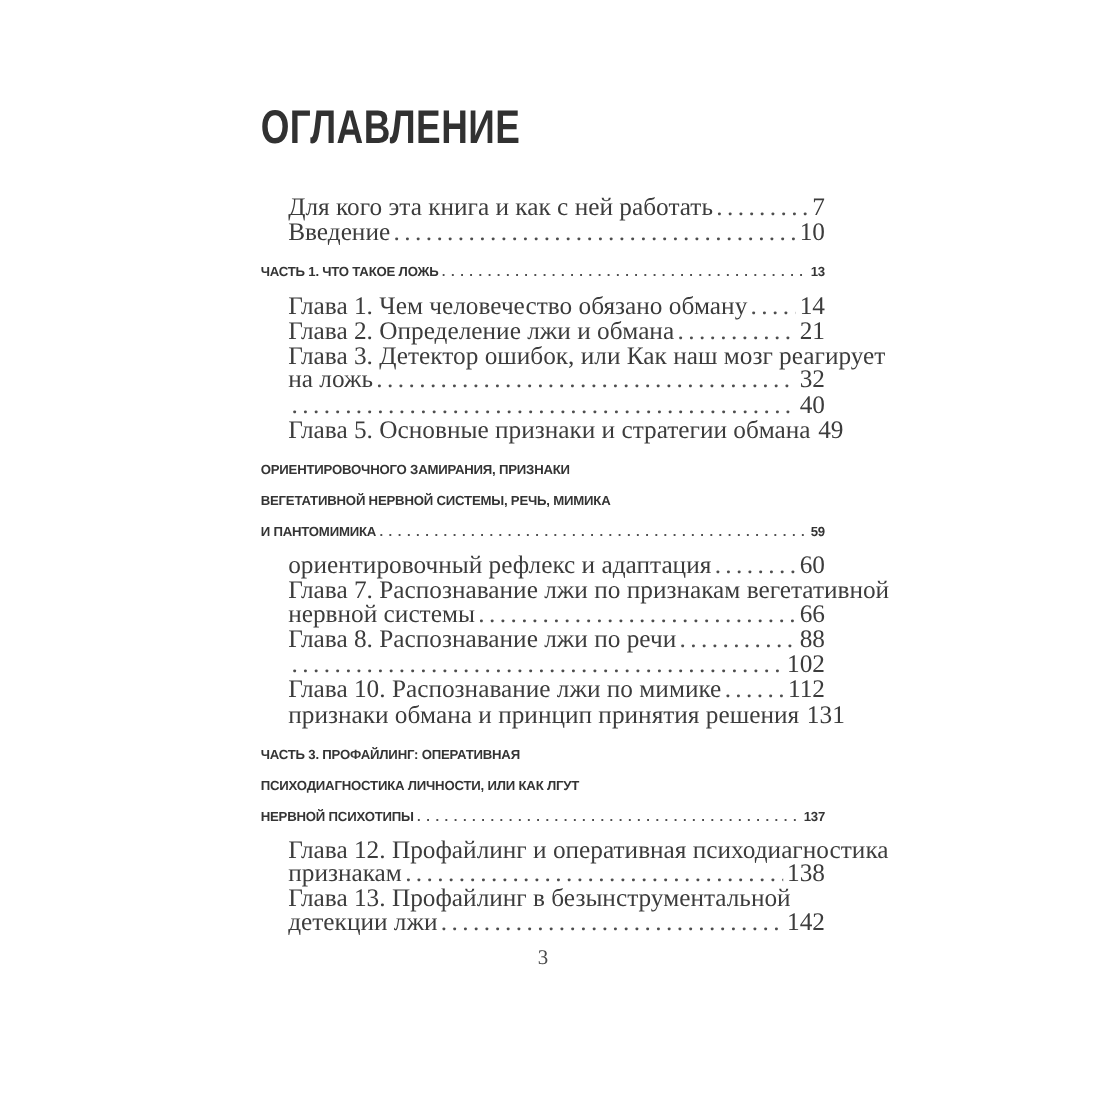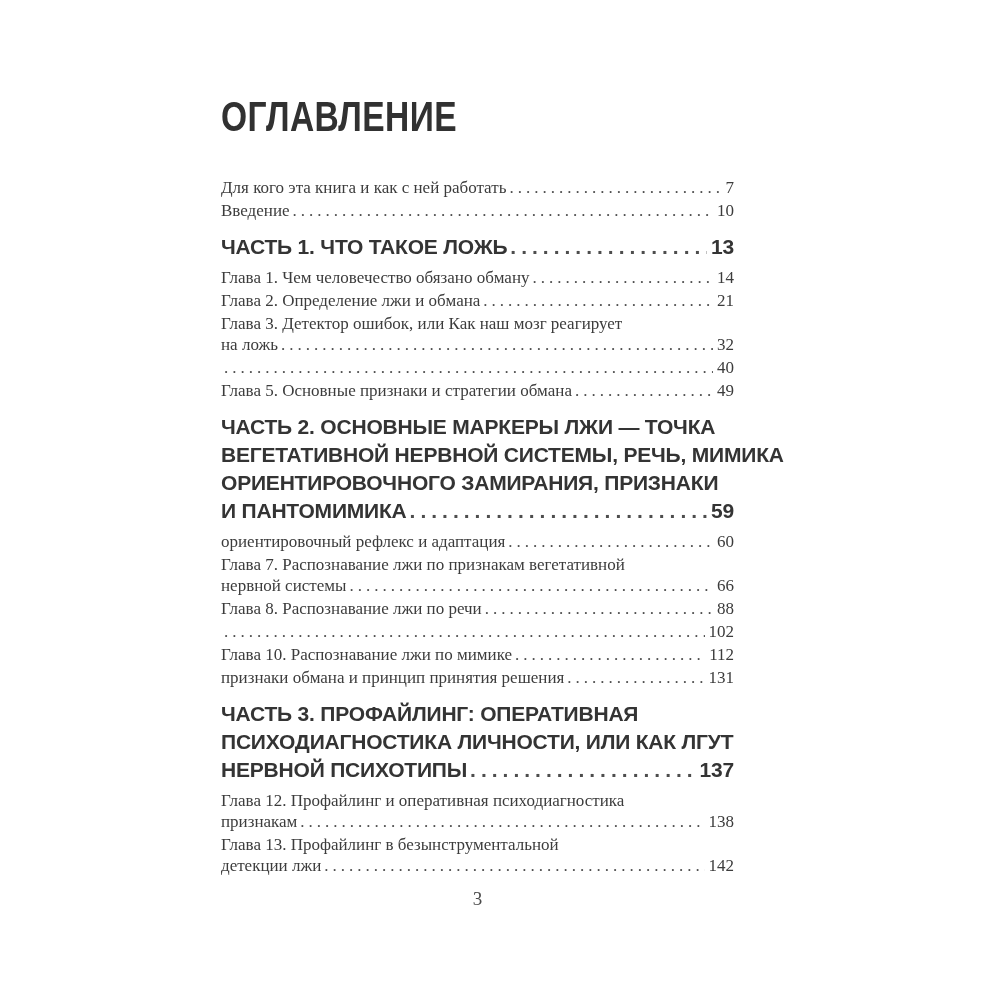--- a/index.html
+++ b/index.html
@@ -10,38 +10,39 @@
     color: #3c3c3c;
     overflow: hidden;
   }
   .page {
     position: relative;
     width: 1000px; height: 1000px;
     background: #ffffff;
   }
   .content {
     position: absolute;
-    left: 221px; top: 95px;
+    left: 237px; top: 95px;
     width: 513px;
   }
   .title {
     font-family: "Liberation Sans", sans-serif;
     font-weight: 700;
     font-size: 43px;
     line-height: 43px;
     letter-spacing: 0.5px;
     color: #313131;
     white-space: nowrap;
     transform: scaleX(0.78);
     transform-origin: 0 50%;
   }
   .front { margin-top: 39px; }
   .entry {
+    margin-left: 25px;
     margin-bottom: 2px;
-    font-size: 17px;
+    font-size: 23px;
     line-height: 21px;
     color: #3c3c3c;
   }
   .line { white-space: nowrap; }
   .row { display: flex; align-items: baseline; }
   .text { white-space: nowrap; }
   .leader {
     flex: 1 1 auto;
     min-width: 0;
     overflow: hidden;
@@ -49,21 +50,21 @@
     letter-spacing: 4px;
     margin-left: 3px;
     margin-right: 4px;
     color: #4d4d4d;
   }
   .pagenum { white-space: nowrap; }
   .section { margin-top: 12px; }
   .heading {
     font-family: "Liberation Sans", sans-serif;
     font-weight: 700;
-    font-size: 21px;
+    font-size: 12px;
     line-height: 28px;
     letter-spacing: -0.2px;
     color: #343434;
     margin-bottom: 6px;
   }
   .heading .leader { letter-spacing: 5px; }
   .folio {
     margin-top: 12px;
     text-align: center;
     font-size: 19px;
@@ -133,23 +134,22 @@
           <div class="entry">
             <div class="line row">
               <span class="text">Глава 5. Основные признаки и стратегии обмана</span>
               <span class="leader" aria-hidden="true">............................................................................................................................................</span>
               <span class="pagenum">49</span>
             </div>
           </div>
         </div>
         <div class="section">
           <div class="heading">
-            <div class="line">ЧАСТЬ 2. ОСНОВНЫЕ МАРКЕРЫ ЛЖИ — ТОЧКА</div>
+            <div class="line">ОРИЕНТИРОВОЧНОГО ЗАМИРАНИЯ, ПРИЗНАКИ</div>
             <div class="line">ВЕГЕТАТИВНОЙ НЕРВНОЙ СИСТЕМЫ, РЕЧЬ, МИМИКА</div>
-            <div class="line">ОРИЕНТИРОВОЧНОГО ЗАМИРАНИЯ, ПРИЗНАКИ</div>
             <div class="line row">
               <span class="text">И ПАНТОМИМИКА</span>
               <span class="leader" aria-hidden="true">............................................................................................................................................</span>
               <span class="pagenum">59</span>
             </div>
           </div>
           <div class="entry">
             <div class="line row">
               <span class="text">ориентировочный рефлекс и адаптация</span>
               <span class="leader" aria-hidden="true">............................................................................................................................................</span>

